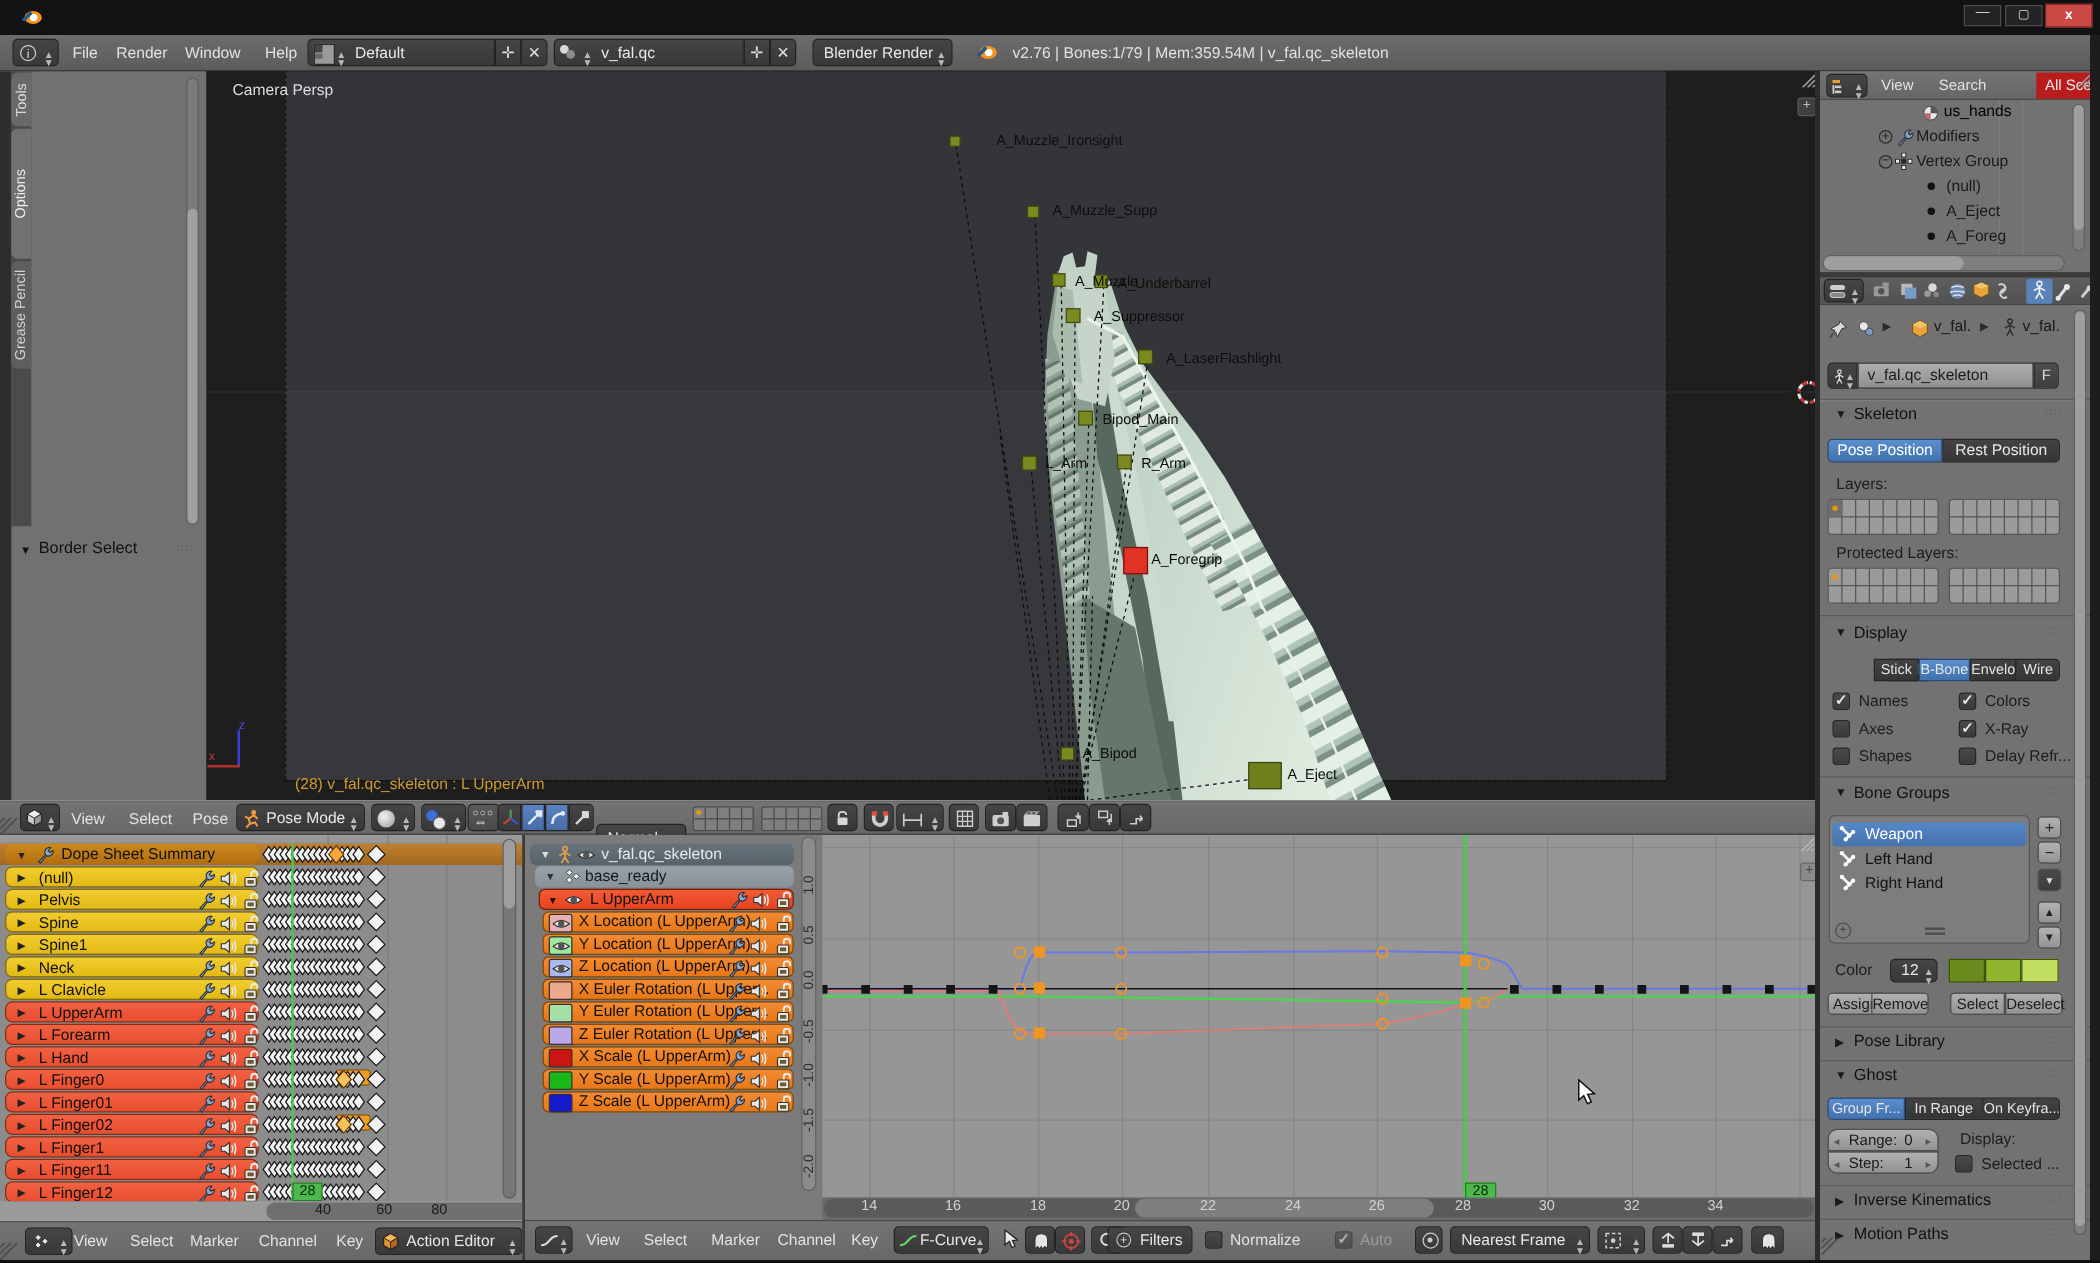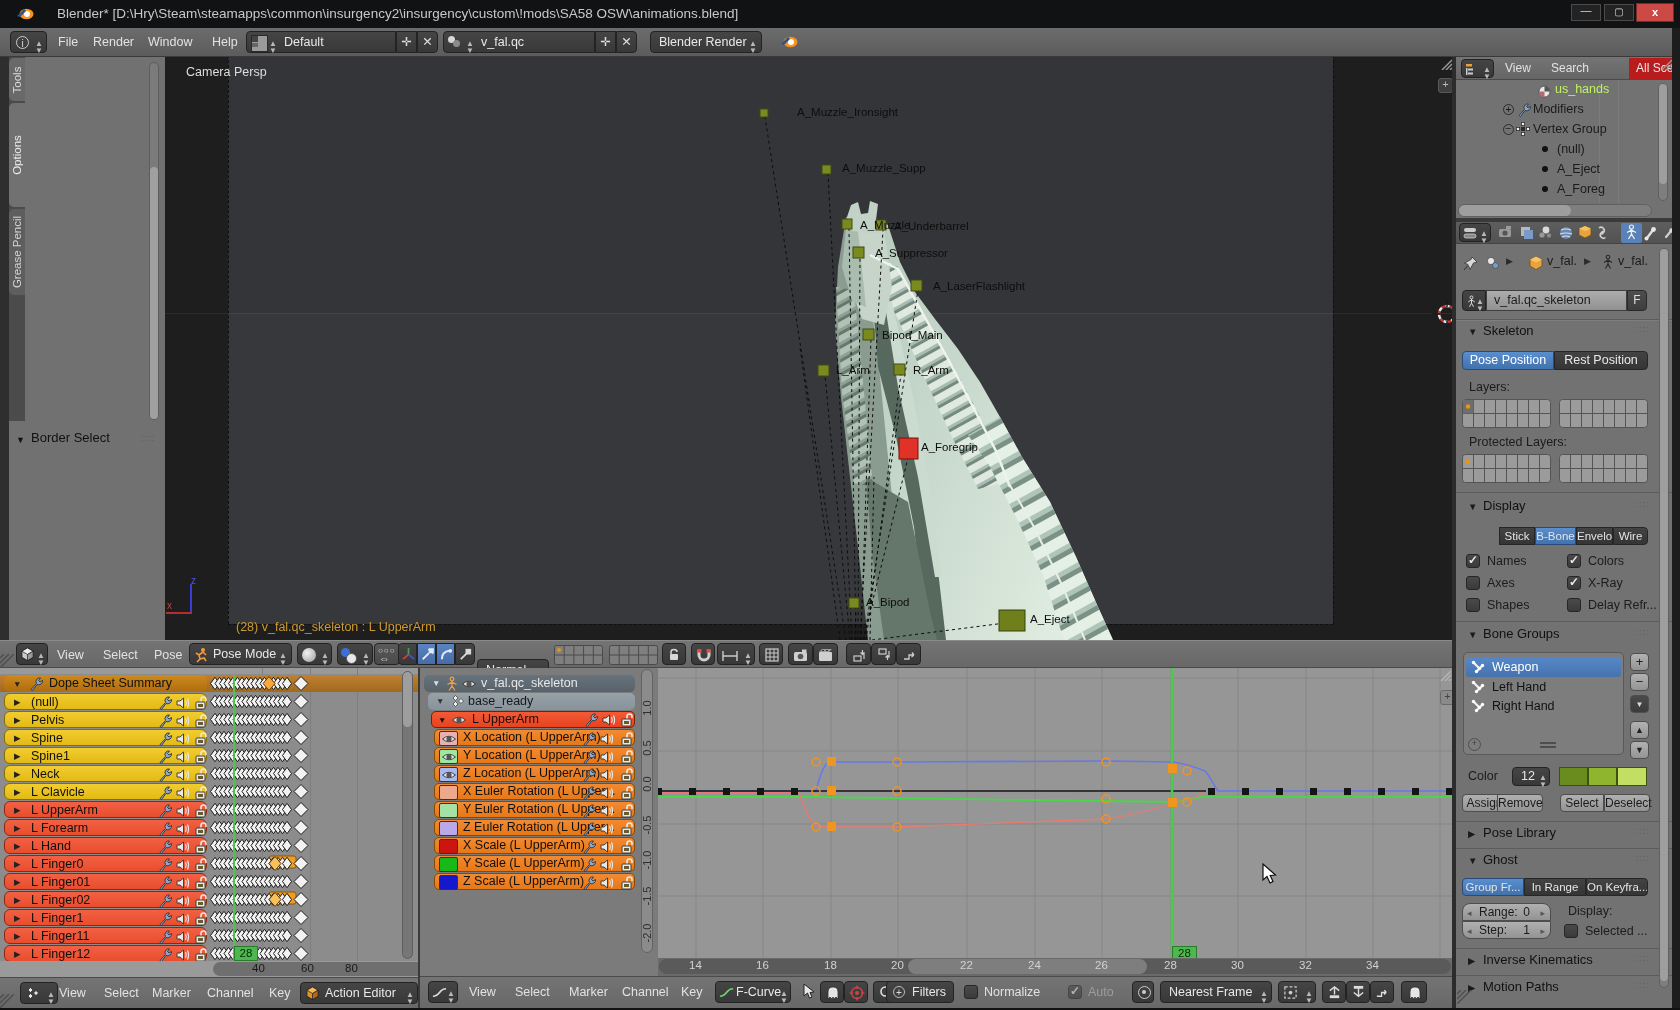--- a/index.html
+++ b/index.html
@@ -88,21 +88,20 @@
 
   <div class="abs" style="left:0;top:0;width:1680px;height:28px;background:#111213;"></div>
   <div class="abs" style="left:16px;top:5px;width:18px;height:18px;">
     <svg width="18" height="18" viewBox="0 0 18 18">
       <ellipse cx="10.5" cy="9" rx="7" ry="5.2" fill="#ff922d5"></ellipse>
       <ellipse cx="10.5" cy="9" rx="7" ry="5.2" fill="#f6921e"></ellipse>
       <circle cx="11" cy="9" r="3" fill="#fff"></circle>
       <path d="M1 11 L8 4 L10 6 L4 12 Z" fill="#265787"></path>
     </svg>
   </div>
-  <div class="abs" style="left:57px;top:6px;color:#c8c8c8;font-size:13.5px;">Blender* [D:\Hry\Steam\steamapps\common\insurgency2\insurgency\custom\!mods\SA58 OSW\animations.blend]</div>
 
   <div class="abs" style="left:1571px;top:4px;width:28px;height:15px;background:#232323;border:1px solid #4a4a4a;color:#ddd;text-align:center;font-size:11px;line-height:11px;">—</div>
   <div class="abs" style="left:1604px;top:4px;width:28px;height:15px;background:#232323;border:1px solid #4a4a4a;color:#ddd;text-align:center;font-size:10px;line-height:13px;">▢</div>
   <div class="abs" style="left:1636px;top:3px;width:36px;height:17px;background:#cc4a45;border:1px solid #7c2a28;color:#fff;text-align:center;font-size:11px;line-height:16px;font-weight:bold;">x</div>
 
   <div class="abs" style="left:0;top:28px;width:1680px;height:29px;background:linear-gradient(#6c6c6c,#5c5c5c);border-bottom:1px solid #3a3a3a;box-sizing:border-box;"></div>
   <div class="abs dd" style="left:10px;top:31px;width:37px;height:22px;">
     <span style="position:absolute;left:5px;top:4px;width:13px;height:13px;border:1px solid #ccc;border-radius:50%;color:#ddd;font-size:10px;line-height:13px;text-align:center;box-sizing:border-box;">i</span>
     <span class="updn" style="position:absolute;right:3px;top:8px;">▲<br>▼</span>
   </div>
@@ -134,20 +133,21 @@
     <span style="position:absolute;left:8px;top:3px;">Blender Render</span>
     <span class="updn" style="position:absolute;right:4px;top:8px;">▲<br>▼</span>
   </div>
   <div class="abs" style="left:780px;top:33px;width:18px;height:18px;">
     <svg width="18" height="18" viewBox="0 0 18 18">
       <ellipse cx="10.5" cy="9" rx="7" ry="5.2" fill="#f6921e"></ellipse>
       <circle cx="11" cy="9" r="3" fill="#fff"></circle>
       <path d="M1 11 L8 4 L10 6 L4 12 Z" fill="#265787"></path>
     </svg>
   </div>
+  <div class="abs hdrtxt" style="left:810px;top:28px;">v2.76  | Bones:1/79   | Mem:359.54M | v_fal.qc_skeleton</div>
 
   <div id="vp" class="abs" style="left:0;top:57px;width:1452px;height:583px;background:#1e1e1e;overflow:hidden;">
 
     <div class="abs" style="left:228px;top:0;width:1105px;height:567px;background:#333538;"></div>
     <div class="abs" style="left:228px;top:256px;width:1105px;height:311px;background:#36383b;"></div>
 
     <div class="abs" style="left:0;top:256px;width:1452px;height:1px;background:#2c2c2e;"></div>
     <div class="abs" style="left:228px;top:256px;width:1105px;height:1px;background:#404348;"></div>
 
     <div class="abs" style="left:228px;top:-2px;width:0;height:569px;border-left:1px dashed #101010;"></div>
@@ -1120,21 +1120,21 @@
     <div class="abs" style="left:143px;top:23px;width:1px;height:123px;background:#7c7c7c;"></div>
     <div class="abs" style="left:162px;top:23px;width:1px;height:123px;background:#7c7c7c;"></div>
 
     <div class="abs" style="left:82px;top:27px;width:13px;height:13px;">
       <svg width="13" height="13" viewBox="0 0 13 13">
           <circle cx="6.5" cy="6.5" r="5.5" fill="#e8e8e8" stroke="#444" stroke-width="0.8"></circle>
           <path d="M6.5 1 A5.5 5.5 0 0 1 12 6.5 L6.5 6.5 Z" fill="#555"></path>
           <path d="M6.5 12 A5.5 5.5 0 0 1 1 6.5 L6.5 6.5 Z" fill="#b86a6a"></path>
         </svg>
     </div>
-    <div class="abs" style="left:99px;top:25px;color:#bef264;font-size:12.5px;">us_hands</div>
+    <div class="abs" style="left:99px;top:25px;color:#000000;font-size:12.5px;">us_hands</div>
     <div class="abs" style="left:47px;top:47px;width:11px;height:11px;border:1px solid #2c2c2c;border-radius:50%;box-sizing:border-box;color:#1a1a1a;font-size:10px;line-height:9px;text-align:center;">+</div>
     <svg width="15" height="15" style="position:absolute;left:60px;top:45px;">
         <use href="#i-wrench"></use>
       </svg>
     <div class="abs" style="left:77px;top:45px;color:#1a1a1a;font-size:12.5px;">Modifiers</div>
     <div class="abs" style="left:47px;top:67px;width:11px;height:11px;border:1px solid #2c2c2c;border-radius:50%;box-sizing:border-box;color:#1a1a1a;font-size:10px;line-height:8px;text-align:center;">−</div>
     <svg width="14" height="14" viewBox="0 0 14 14" style="position:absolute;left:60px;top:65px;">
         <g fill="#2a2a2a">
           <rect x="5" y="0" width="4" height="4"></rect>
           <rect x="0" y="5" width="4" height="4"></rect>

